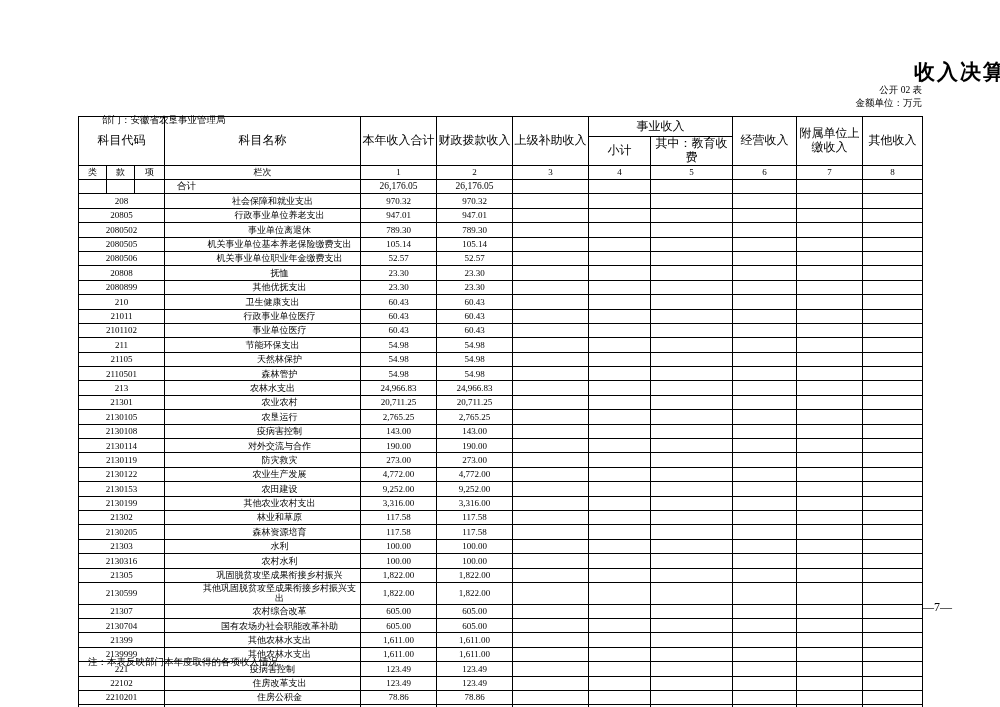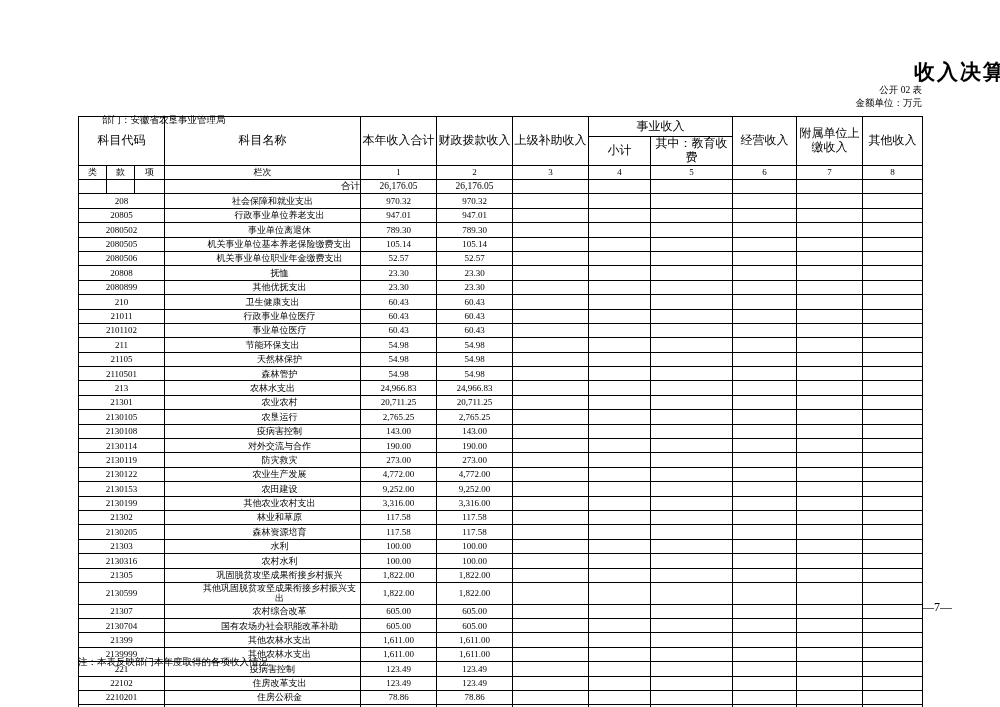--- a/index.html
+++ b/index.html
@@ -85,27 +85,28 @@
   }
   td.name.n0 { padding-left: 20px; }
   td.name.n1 { padding-left: 34px; }
   td.num {
     text-align: right;
     padding-right: 6px;
     font-size: 9px;
     font-family: "Liberation Serif", serif;
   }
   .total-row td { font-size: 9.5px; }
-  .total-row td.name { text-align: right; padding-left: 0; }
+  .total-row td.name { text-align: left; padding-left: 12px; }
   .col-label td { font-size: 9px; }
   .note {
     position: absolute;
     left: 78px;
     top: 656px;
     font-size: 9.5px;
+    padding-left: 10px;
   }
   .pagenum {
     position: absolute;
     right: 48px;
     top: 600px;
     font-size: 12px;
   }
   .sub-th { font-size: 9px; }
 </style>
 </head>

